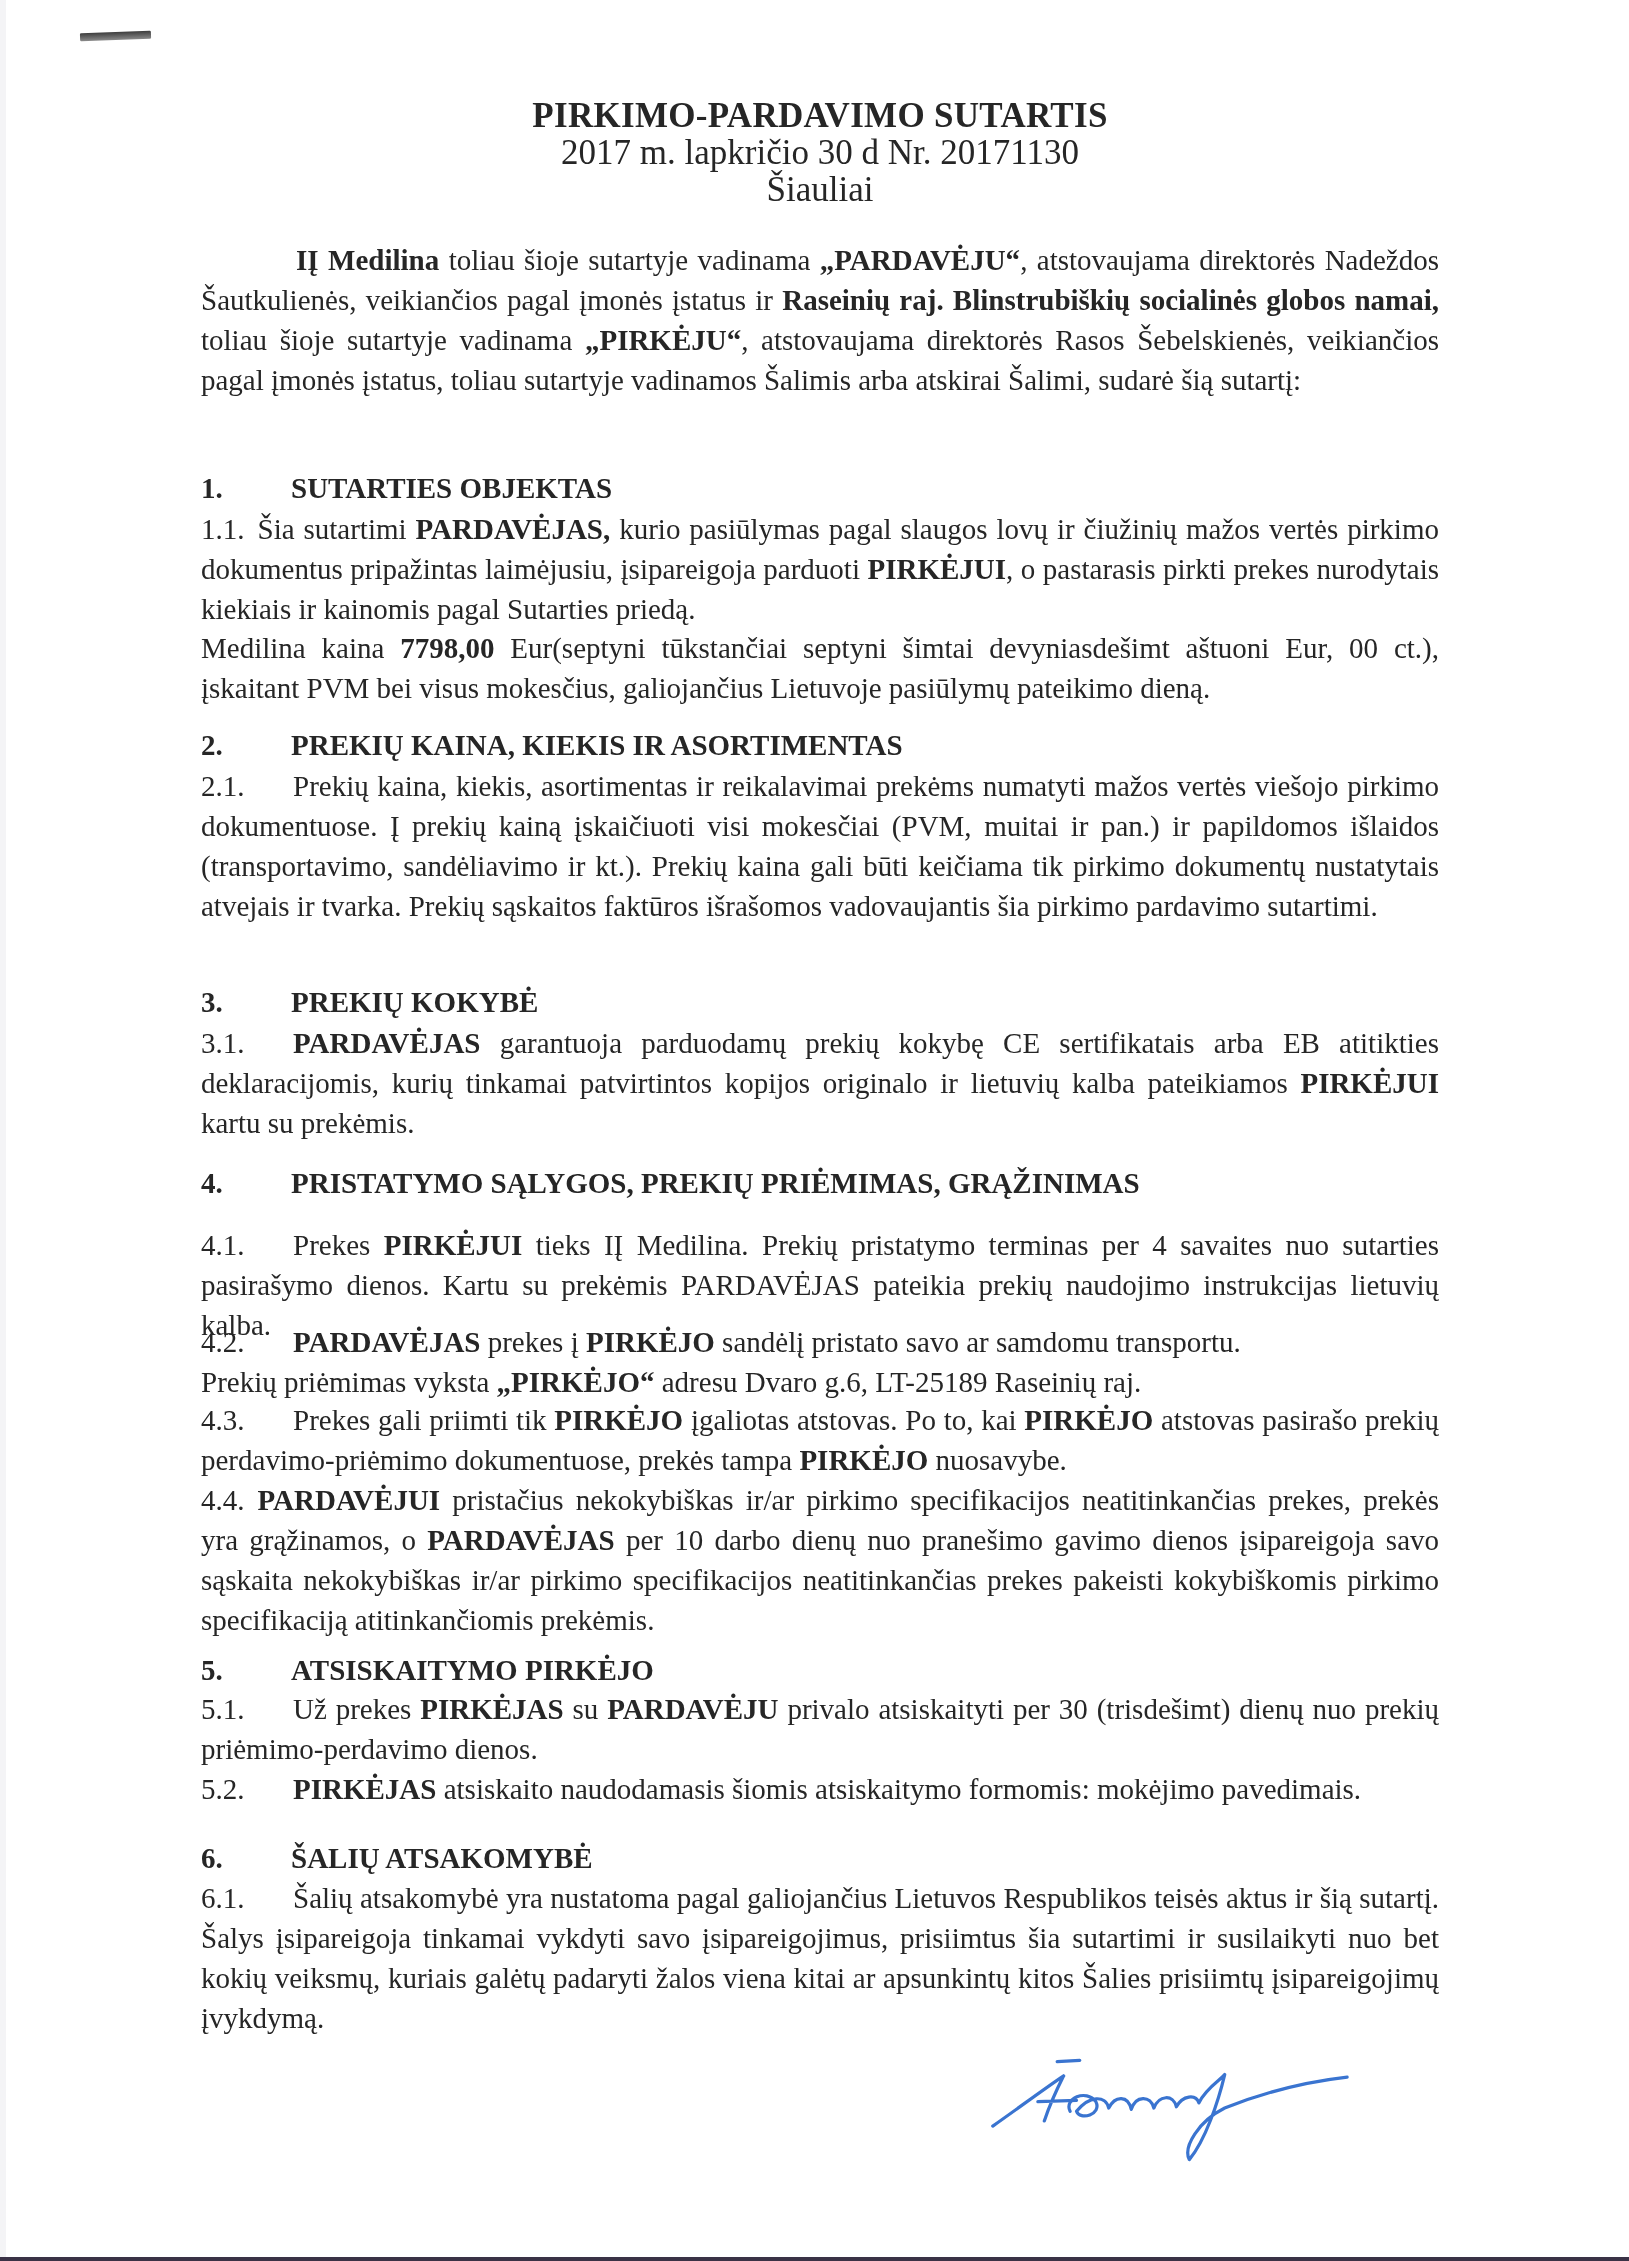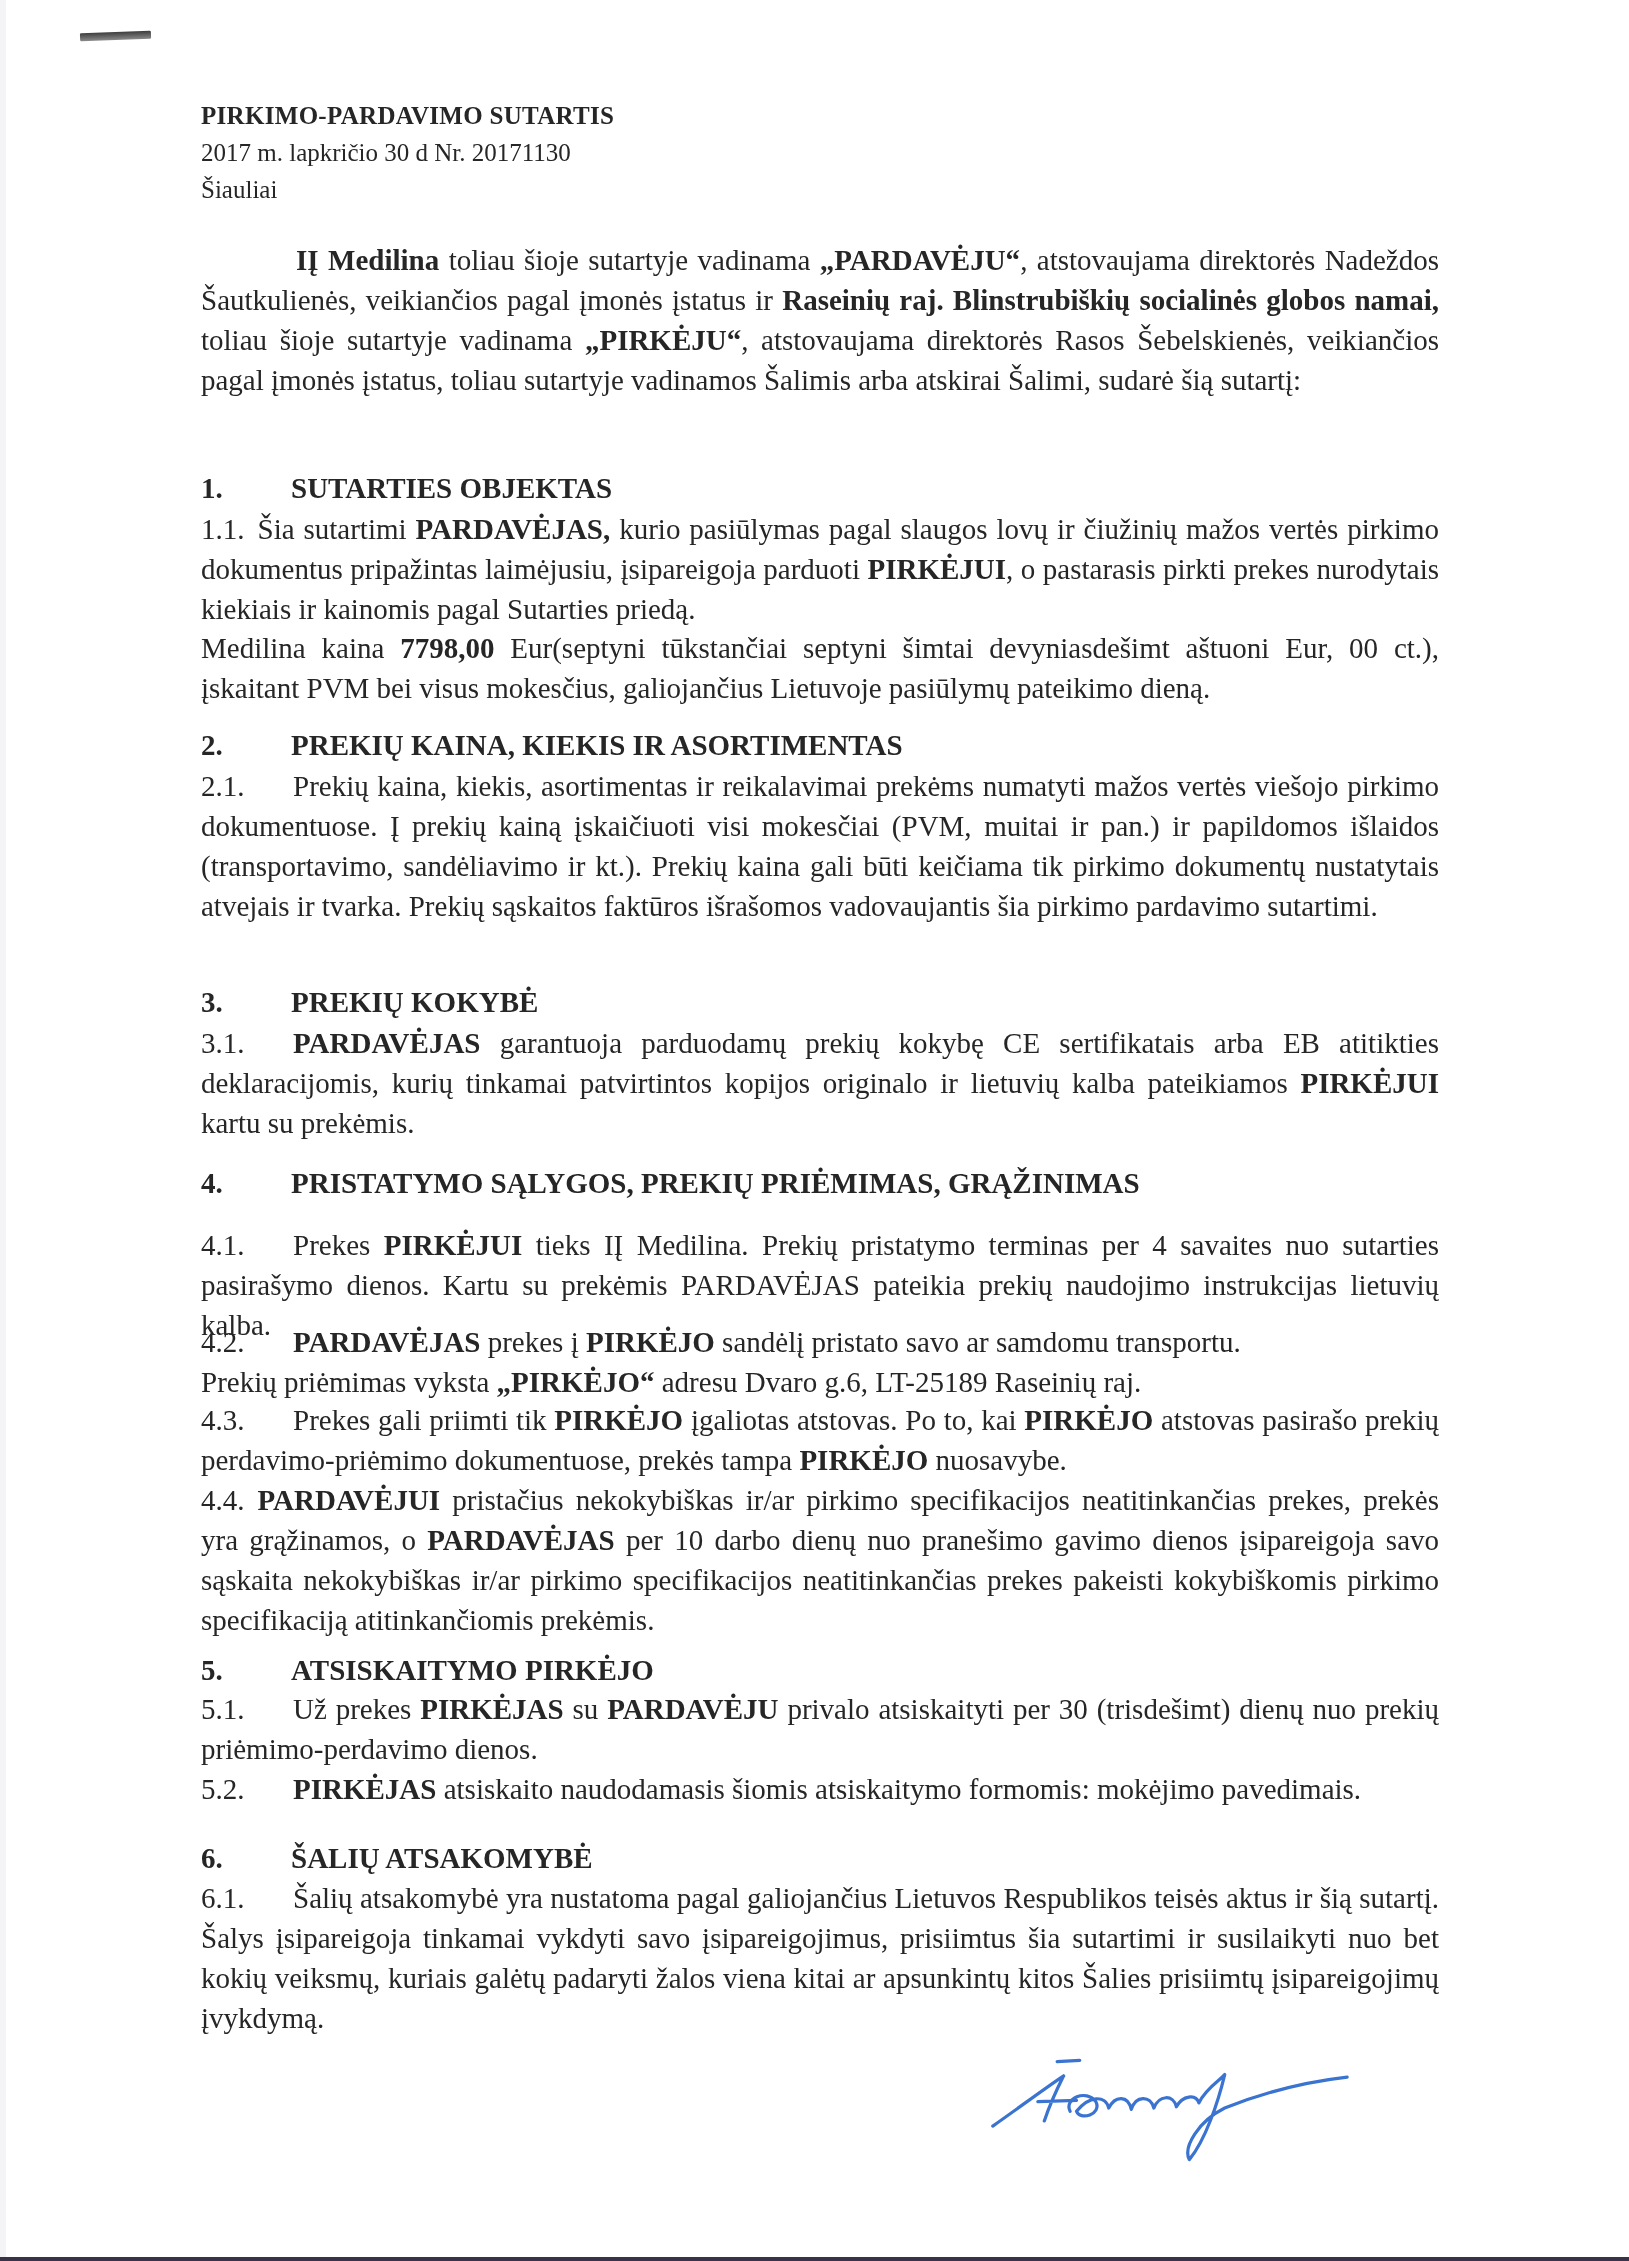--- a/index.html
+++ b/index.html
@@ -7,21 +7,21 @@
     width: 1630px; height: 2261px; position: relative; overflow: hidden;
     background: #ffffff;
     font-family: "Liberation Serif", "DejaVu Serif", serif;
     color: #262626;
   }
   .scan-edge-left { position: absolute; left: 0; top: 0; width: 6.4px; height: 2261px; background: #f4f4f6; }
   .scan-edge-bottom { position: absolute; left: 0; bottom: 0; width: 1630px; height: 3.9px; background: #3a3246; }
   .staple-mark { position: absolute; left: 80px; top: 32px; width: 71px; height: 7.7px;
     background: linear-gradient(#3d3d3d, #8a8a8a); transform: rotate(-2deg); border-radius: 1.3px; }
   .page { position: absolute; left: 201px; top: 0; width: 1238px; }
-  .title-block { position: absolute; left: 0; top: 97px; width: 1238px; font-size: 25px; line-height: 37px; }
+  .title-block { position: absolute; left: 0; top: 97px; width: 1238px; text-align: center; font-size: 35px; line-height: 37px; }
   .title { font-weight: bold; letter-spacing: 0.3px; }
   .p { position: absolute; left: 0; width: 1238px; font-size: 29px; line-height: 40px; text-align: justify; }
   .indent { text-indent: 95px; }
   .h { position: absolute; left: 0; font-size: 29px; font-weight: bold; line-height: 39px; white-space: nowrap; }
   .h .num { display: inline-block; width: 90px; }
   .clause { position: absolute; left: 0; width: 1238px; font-size: 29px; line-height: 40px; text-align: justify; }
   .cn { display: inline-block; }
   .cn.wide { width: 92px; }
   .cn.narrow { margin-right: 13px; }
   b { font-weight: bold; }

